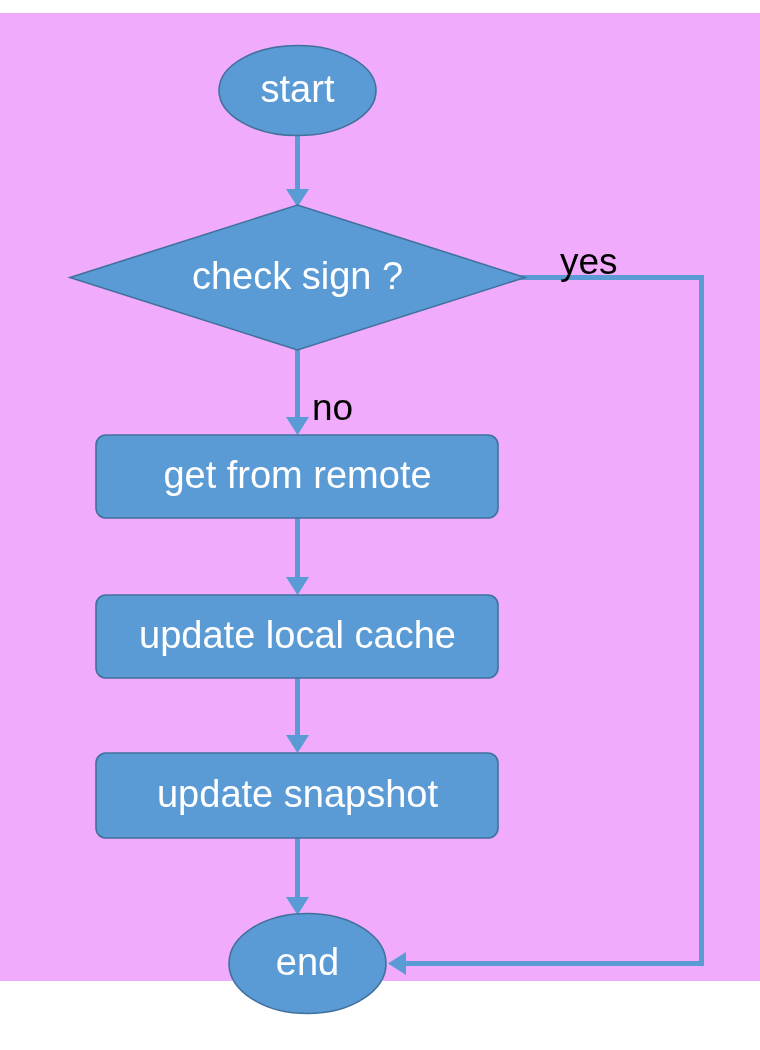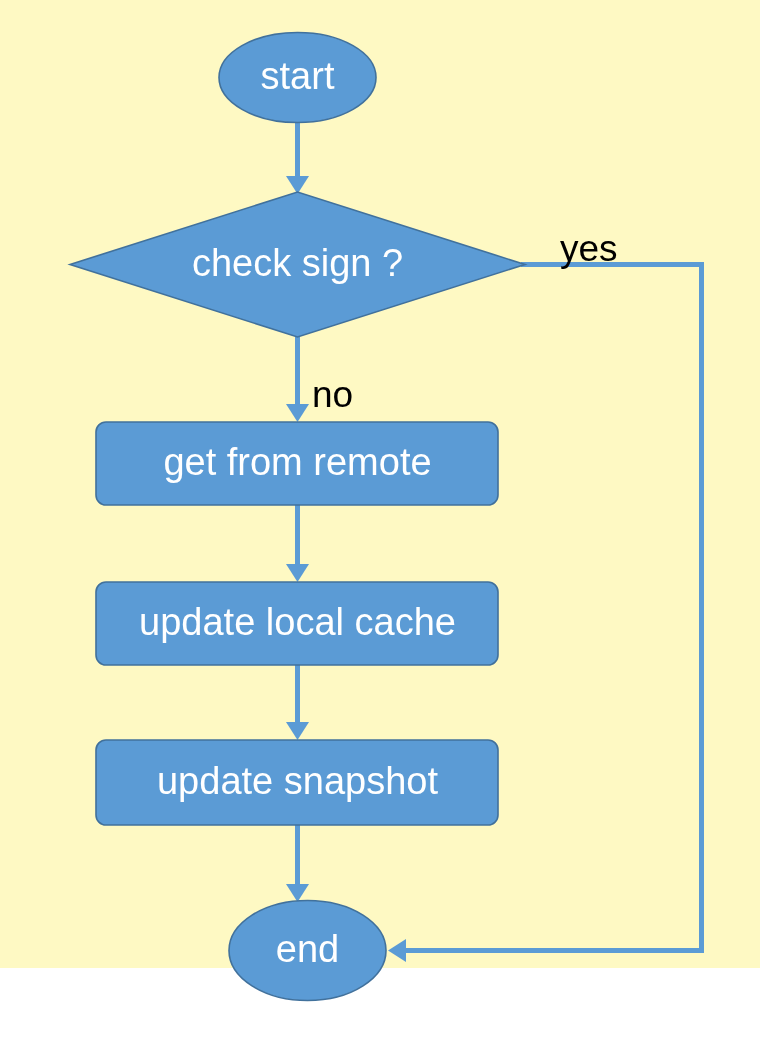--- a/index.html
+++ b/index.html
@@ -11,21 +11,22 @@
   body {
     width: 760px;
     height: 1050px;
     overflow: hidden;
     font-family: "Liberation Sans", sans-serif;
   }
   #flowchart-root {
     position: relative;
     width: 760px;
     height: 968px;
-    background: #fef9c3;
+    background: #f0abfc;
+    margin-top: 13px;
   }
   svg.diagram {
     display: block;
     width: 760px;
     height: 1050px;
   }
   .node-shape {
     fill: #5B9BD5;
     stroke: #41719C;
     stroke-width: 1.6;

